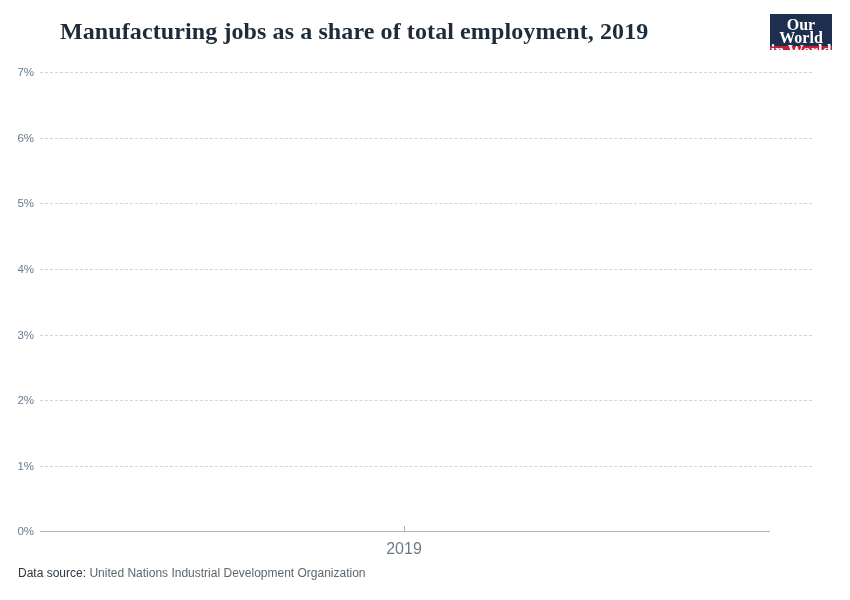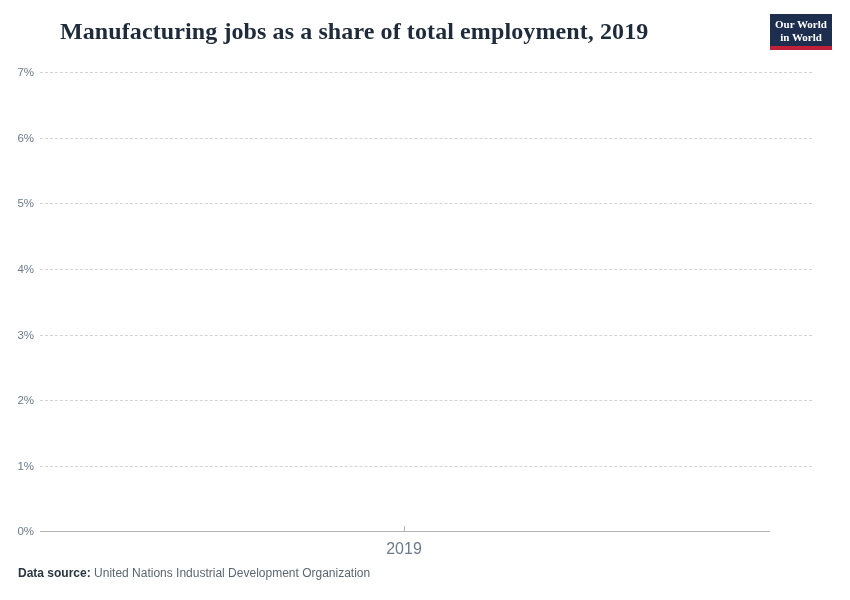--- a/index.html
+++ b/index.html
@@ -40,21 +40,21 @@
     right: 18px;
     top: 14px;
     width: 62px;
     height: 36px;
     background: #1d2e4f;
     border-bottom: 4px solid #c0203a;
     box-sizing: border-box;
     color: #ffffff;
     font-family: "Liberation Serif", serif;
     font-weight: 700;
-    font-size: 11px;
+    font-size: 16px;
     line-height: 13px;
     text-align: center;
     padding-top: 4px;
   }
   .owid-logo span { display: block; }
 
   
   .plot {
     position: absolute;
     left: 40px;
@@ -117,21 +117,21 @@
     color: #5b6770;
   }
   .footer-left {
     position: absolute;
     left: 0;
     top: 0;
     white-space: nowrap;
   }
   .footer-left b {
     color: #2a3640;
-    font-weight: 700;
+    font-weight: 400;
   }
   .footer-right {
     position: absolute;
     right: 0;
     top: 0;
     white-space: nowrap;
     color: #5b6770;
   }
   .footer-right .sep { color: #8c969e; }
 </style>

